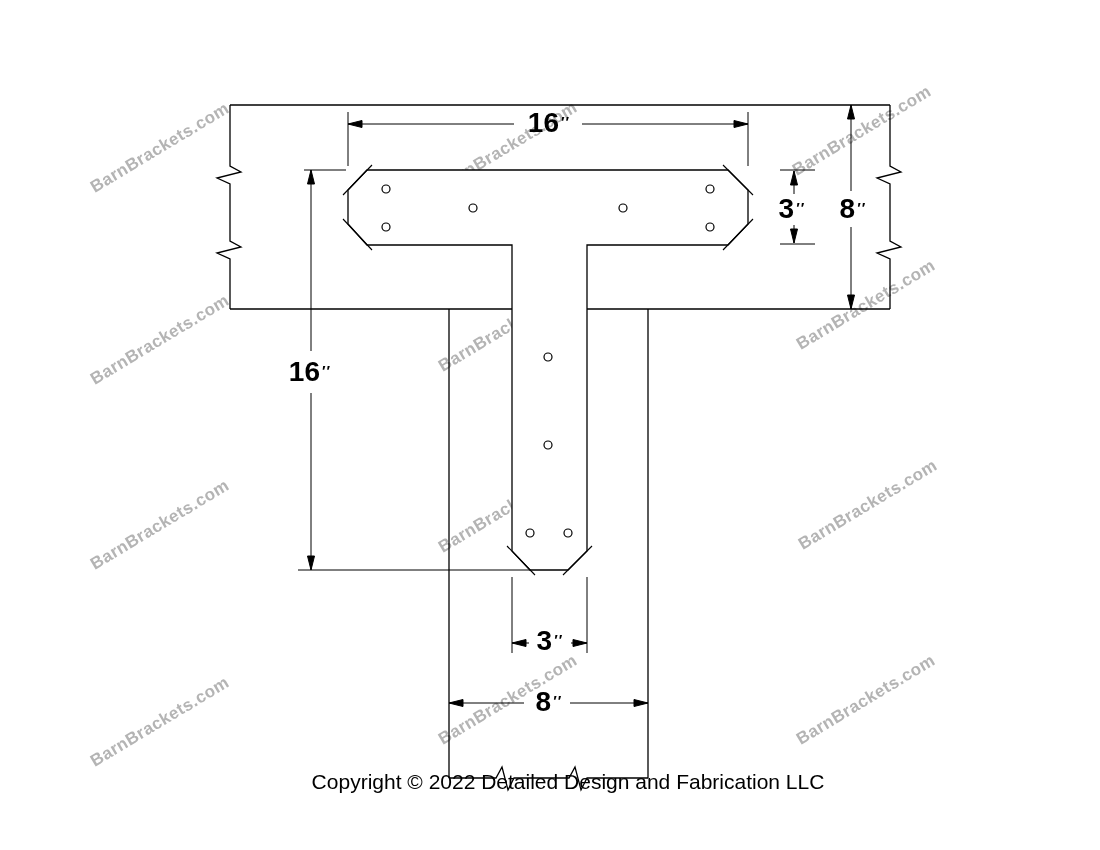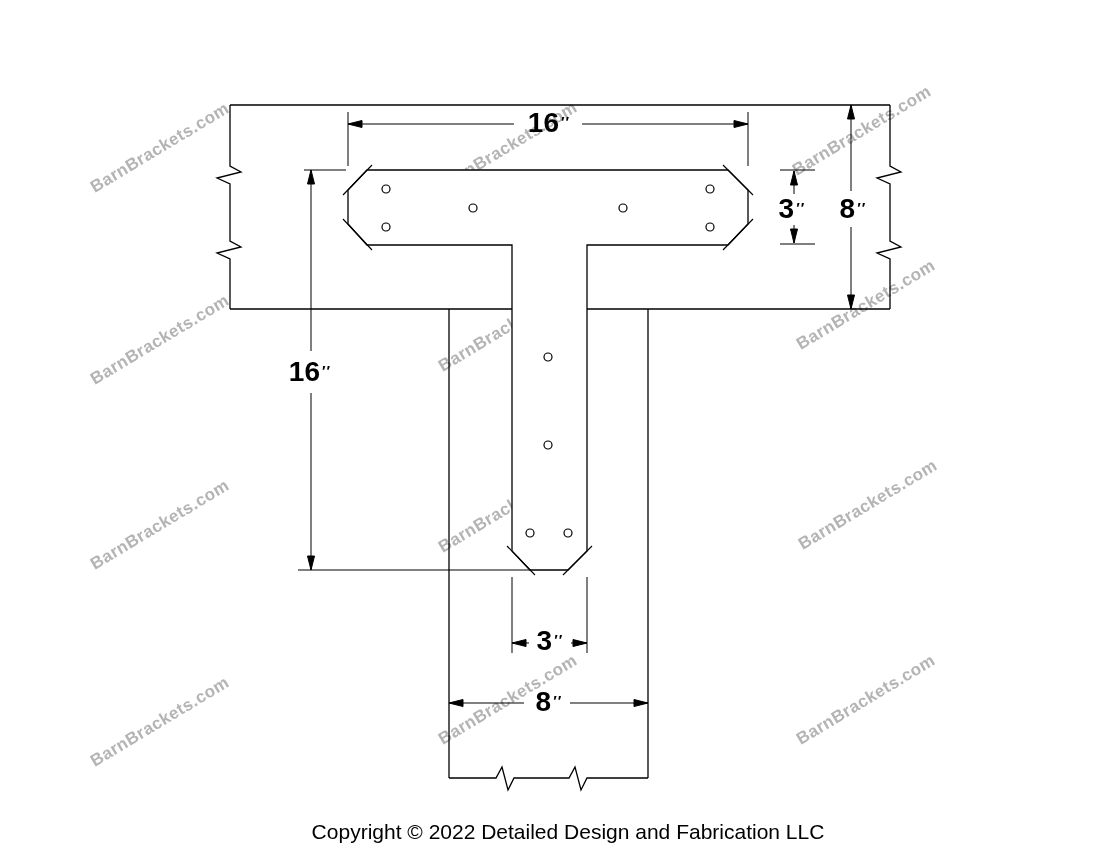--- a/index.html
+++ b/index.html
@@ -30,21 +30,21 @@
     font-family:"Liberation Sans",sans-serif;
     font-weight:bold;font-size:28px;
   }
   .dim-unit{
     font-family:"Liberation Sans",sans-serif;
     font-weight:bold;font-size:15px;
     margin-left:2px;margin-top:-3px;letter-spacing:1px;
   }
 
   .copyright{
-    position:absolute;left:568px;top:832px;
+    position:absolute;left:568px;top:782px;
     transform:translate(-50%,-50%);
     font-family:"Liberation Sans",sans-serif;
     font-size:21px;color:#000;white-space:nowrap;
   }
 </style>
 </head>
 <body>
 
 <div class="stage">
 

